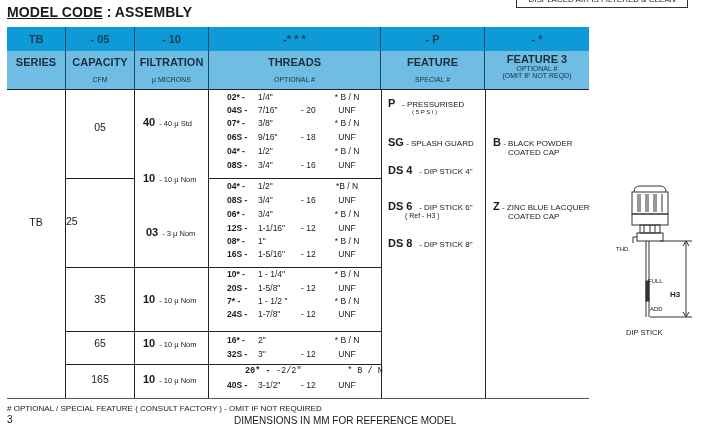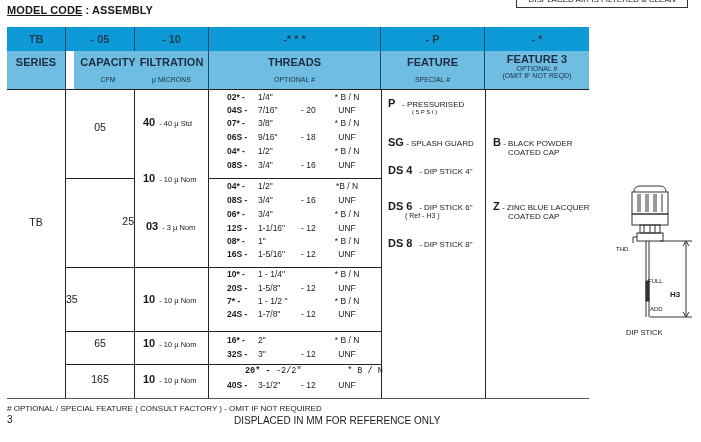--- a/index.html
+++ b/index.html
@@ -1,18 +1,18 @@
 <!DOCTYPE html>
 <html><head>
 <meta charset="utf-8">
 <style>
   html,body{margin:0;padding:0;background:#fff;}
   body{width:701px;height:442px;position:relative;overflow:hidden;font-family:"Liberation Sans",sans-serif;color:#1a1a1a;}
   .abs{position:absolute;}
-  .title{left:7px;top:4px;font-size:11px;font-weight:bold;letter-spacing:0.1px;}
+  .title{left:7px;top:4px;font-size:14px;font-weight:bold;letter-spacing:0.1px;}
   .title .u{text-decoration:underline;}
   .topbox{left:516px;top:-6px;width:170px;height:12px;border:1px solid #333;font-size:8px;line-height:10px;text-align:center;overflow:hidden;color:#222;}
   .hdr1{top:27px;height:24px;background:#0d9ad6;display:flex;align-items:center;justify-content:center;font-size:11px;font-weight:bold;color:#1d3d55;border-right:1px solid #1a4a66;box-sizing:border-box;}
   .hdr2{top:51px;height:39px;background:#6fbde2;box-sizing:border-box;border-right:1px solid #1a4a66;text-align:center;}
   .hdr2 .big{font-size:11px;font-weight:bold;color:#1b2f40;margin-top:5px;}
   .hdr2 .small{font-size:7px;color:#1b2f40;}
   .line{background:#222;}
   .cell-t{font-size:10.5px;font-weight:normal;}
   .filt{font-size:11px;font-weight:bold;}
   .filt small{font-size:7.5px;font-weight:normal;margin-left:4px;}
@@ -33,21 +33,21 @@
 <div class="abs hdr1" style="left:7px;width:59px;">TB</div>
 <div class="abs hdr1" style="left:66px;width:69px;">- 05</div>
 <div class="abs hdr1" style="left:135px;width:74px;">- 10</div>
 <div class="abs hdr1" style="left:209px;width:172px;">-* * *</div>
 <div class="abs hdr1" style="left:381px;width:104px;">- P</div>
 <div class="abs hdr1" style="left:485px;width:104px;border-right:none;">- *</div>
 
 <div class="abs hdr2" style="left:7px;width:59px;">
   <div class="big">SERIES</div>
 </div>
-<div class="abs hdr2" style="left:74px;width:69px;">
+<div class="abs hdr2" style="left:66px;width:69px;">
   <div class="big">CAPACITY</div>
   <div class="small" style="margin-top:8px;">CFM</div>
 </div>
 <div class="abs hdr2" style="left:135px;width:74px;">
   <div class="big">FILTRATION</div>
   <div class="small" style="margin-top:8px;">µ  MICRONS</div>
 </div>
 <div class="abs hdr2" style="left:209px;width:172px;">
   <div class="big">THREADS</div>
   <div class="small" style="margin-top:8px;">OPTIONAL #</div>
@@ -72,28 +72,28 @@
 <div class="abs line" style="left:66px;top:178px;width:68px;height:1px;"></div>
 <div class="abs line" style="left:209px;top:178px;width:172px;height:1px;"></div>
 <div class="abs line" style="left:66px;top:267px;width:315px;height:1px;"></div>
 <div class="abs line" style="left:66px;top:331px;width:315px;height:1px;"></div>
 <div class="abs line" style="left:66px;top:364px;width:315px;height:1px;"></div>
 <div class="abs line" style="left:7px;top:398px;width:582px;height:1px;background:#555;"></div>
 
 <div class="abs cell-t" style="left:7px;top:216px;width:58px;text-align:center;">TB</div>
 
 <div class="abs cell-t" style="left:66px;top:121px;width:68px;text-align:center;">05</div>
-<div class="abs cell-t" style="left:66px;top:215px;width:68px;text-align:right;">25</div>
-<div class="abs cell-t" style="left:66px;top:293px;width:68px;text-align:left;">35</div>
+<div class="abs cell-t" style="left:66px;top:215px;width:68px;text-align:left;">25</div>
+<div class="abs cell-t" style="left:66px;top:293px;width:68px;text-align:center;">35</div>
 <div class="abs cell-t" style="left:66px;top:337px;width:68px;text-align:center;">65</div>
 <div class="abs cell-t" style="left:66px;top:373px;width:68px;text-align:center;">165</div>
 
 <div class="abs filt" style="left:143px;top:116px;"><span>40</span><small>- 40 µ  Std</small></div>
 <div class="abs filt" style="left:143px;top:172px;"><span>10</span><small>- 10 µ  Nom</small></div>
-<div class="abs filt" style="left:146px;top:220px;"><span>03</span><small>- 3 µ  Nom</small></div>
+<div class="abs filt" style="left:146px;top:226px;"><span>03</span><small>- 3 µ  Nom</small></div>
 <div class="abs filt" style="left:143px;top:293px;"><span>10</span><small>- 10 µ  Nom</small></div>
 <div class="abs filt" style="left:143px;top:337px;"><span>10</span><small>- 10 µ  Nom</small></div>
 <div class="abs filt" style="left:143px;top:373px;"><span>10</span><small>- 10 µ  Nom</small></div>
 
 <div id="threads">
     <div class="abs thread" style="left: 227px; top: 92px; width: 150px; height: 12px;">
       <b class="abs" style="left:0">02* -</b>
       <span class="abs" style="left:31px">1/4"</span>
       <span class="abs" style="left:74px"></span>
       <span class="abs" style="left:102px;width:36px;text-align:center">* B / N</span>
@@ -271,13 +271,13 @@
   </g>
 </svg>
 <div class="abs" style="left:616px;top:246px;font-size:6px;">THD.</div>
 <div class="abs" style="left:648px;top:278px;font-size:6px;">FULL</div>
 <div class="abs" style="left:650px;top:306px;font-size:6px;">ADD</div>
 <div class="abs" style="left:670px;top:290px;font-size:8px;font-weight:bold;">H3</div>
 <div class="abs" style="left:626px;top:328px;font-size:7.5px;">DIP STICK</div>
 
 <div class="abs foot" style="left:7px;top:404px;"># OPTIONAL  /  SPECIAL FEATURE  ( CONSULT FACTORY )  -  OMIT IF NOT REQUIRED</div>
 <div class="abs" style="left:7px;top:414px;font-size:10px;">3</div>
-<div class="abs" style="left:234px;top:415px;font-size:10px;">DISPLACED IN MM FOR REFERENCE ONLY</div>
+<div class="abs" style="left:234px;top:415px;font-size:10px;">DIMENSIONS IN MM FOR REFERENCE MODEL</div>
 
 </body></html>

